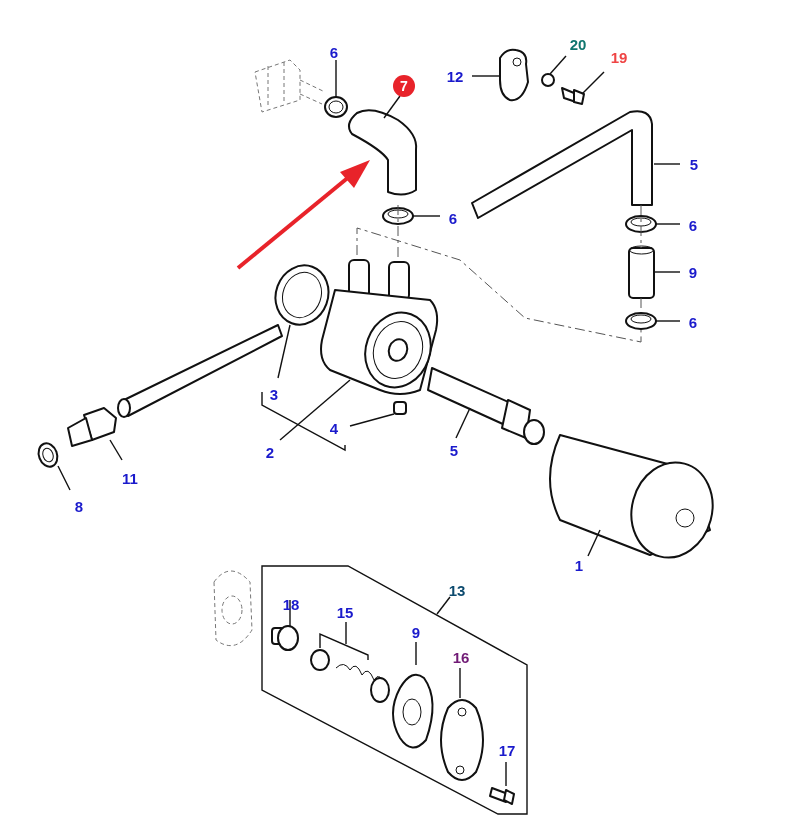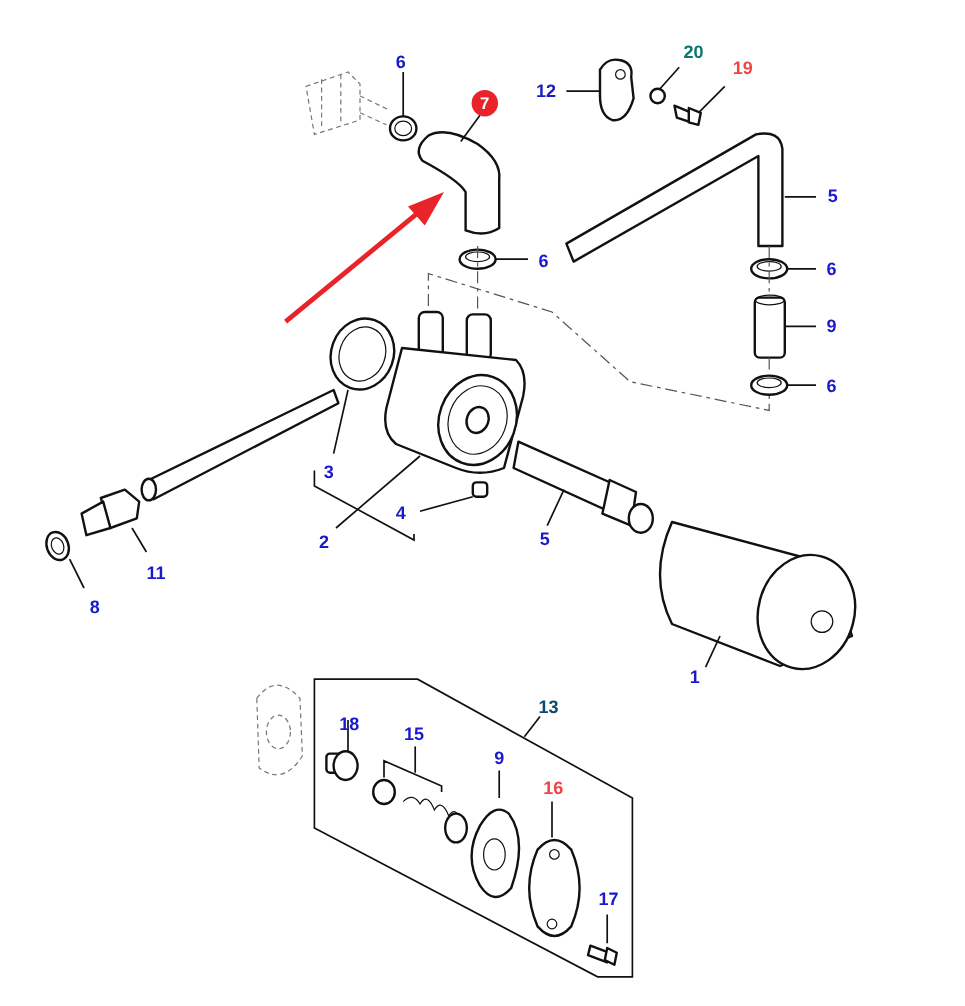--- a/index.html
+++ b/index.html
@@ -185,18 +185,18 @@
   <span class="lbl" style="left:693px;top:322px;color:#1a1acc">6</span>
   <span class="badge" style="left:404px;top:86px;background:#e8232a">7</span>
   <span class="lbl" style="left:79px;top:506px;color:#1a1acc">8</span>
   <span class="lbl" style="left:693px;top:272px;color:#1a1acc">9</span>
   <span class="lbl" style="left:694px;top:164px;color:#1a1acc">5</span>
   <span class="lbl" style="left:130px;top:478px;color:#1a1acc">11</span>
   <span class="lbl" style="left:455px;top:76px;color:#1a1acc">12</span>
   <span class="lbl" style="left:457px;top:590px;color:#0c4a6e">13</span>
   <span class="lbl" style="left:345px;top:612px;color:#1a1acc">15</span>
   <span class="lbl" style="left:416px;top:632px;color:#1a1acc">9</span>
-  <span class="lbl" style="left:461px;top:657px;color:#ef4444">16</span>
+  <span class="lbl" style="left:461px;top:657px;color:#701a75">16</span>
   <span class="lbl" style="left:507px;top:750px;color:#1a1acc">17</span>
   <span class="lbl" style="left:291px;top:604px;color:#1a1acc">18</span>
   <span class="lbl" style="left:619px;top:57px;color:#ef4444">19</span>
   <span class="lbl" style="left:578px;top:44px;color:#0f766e">20</span>
 </div>
 
 </body></html>

